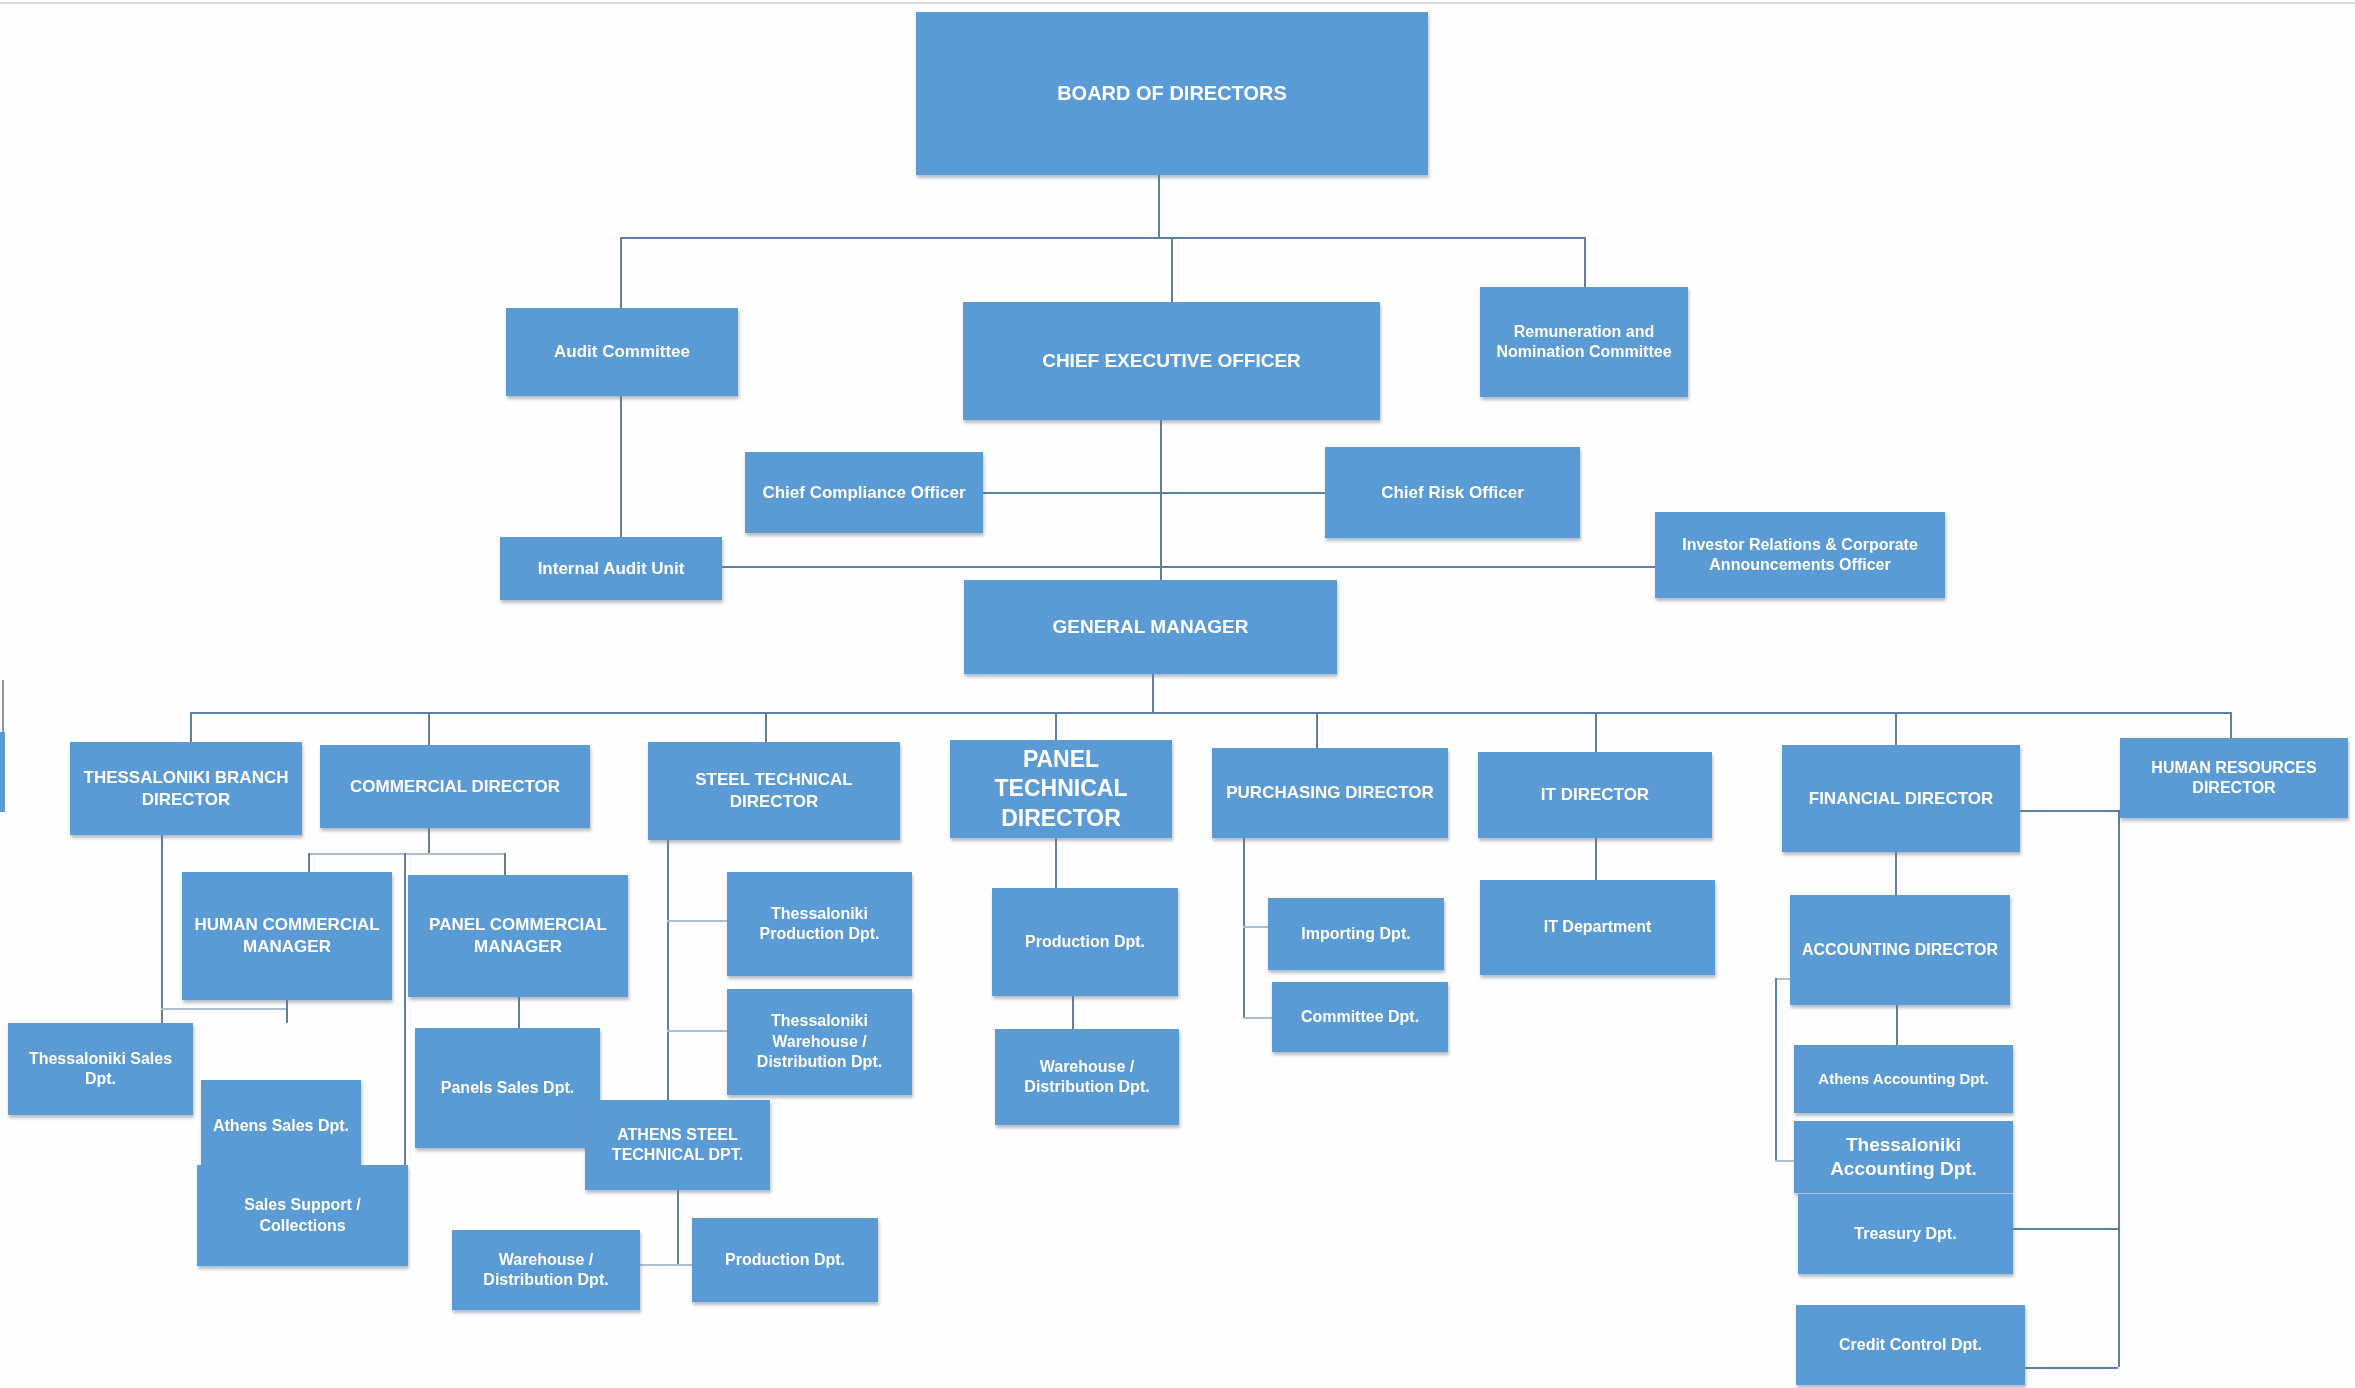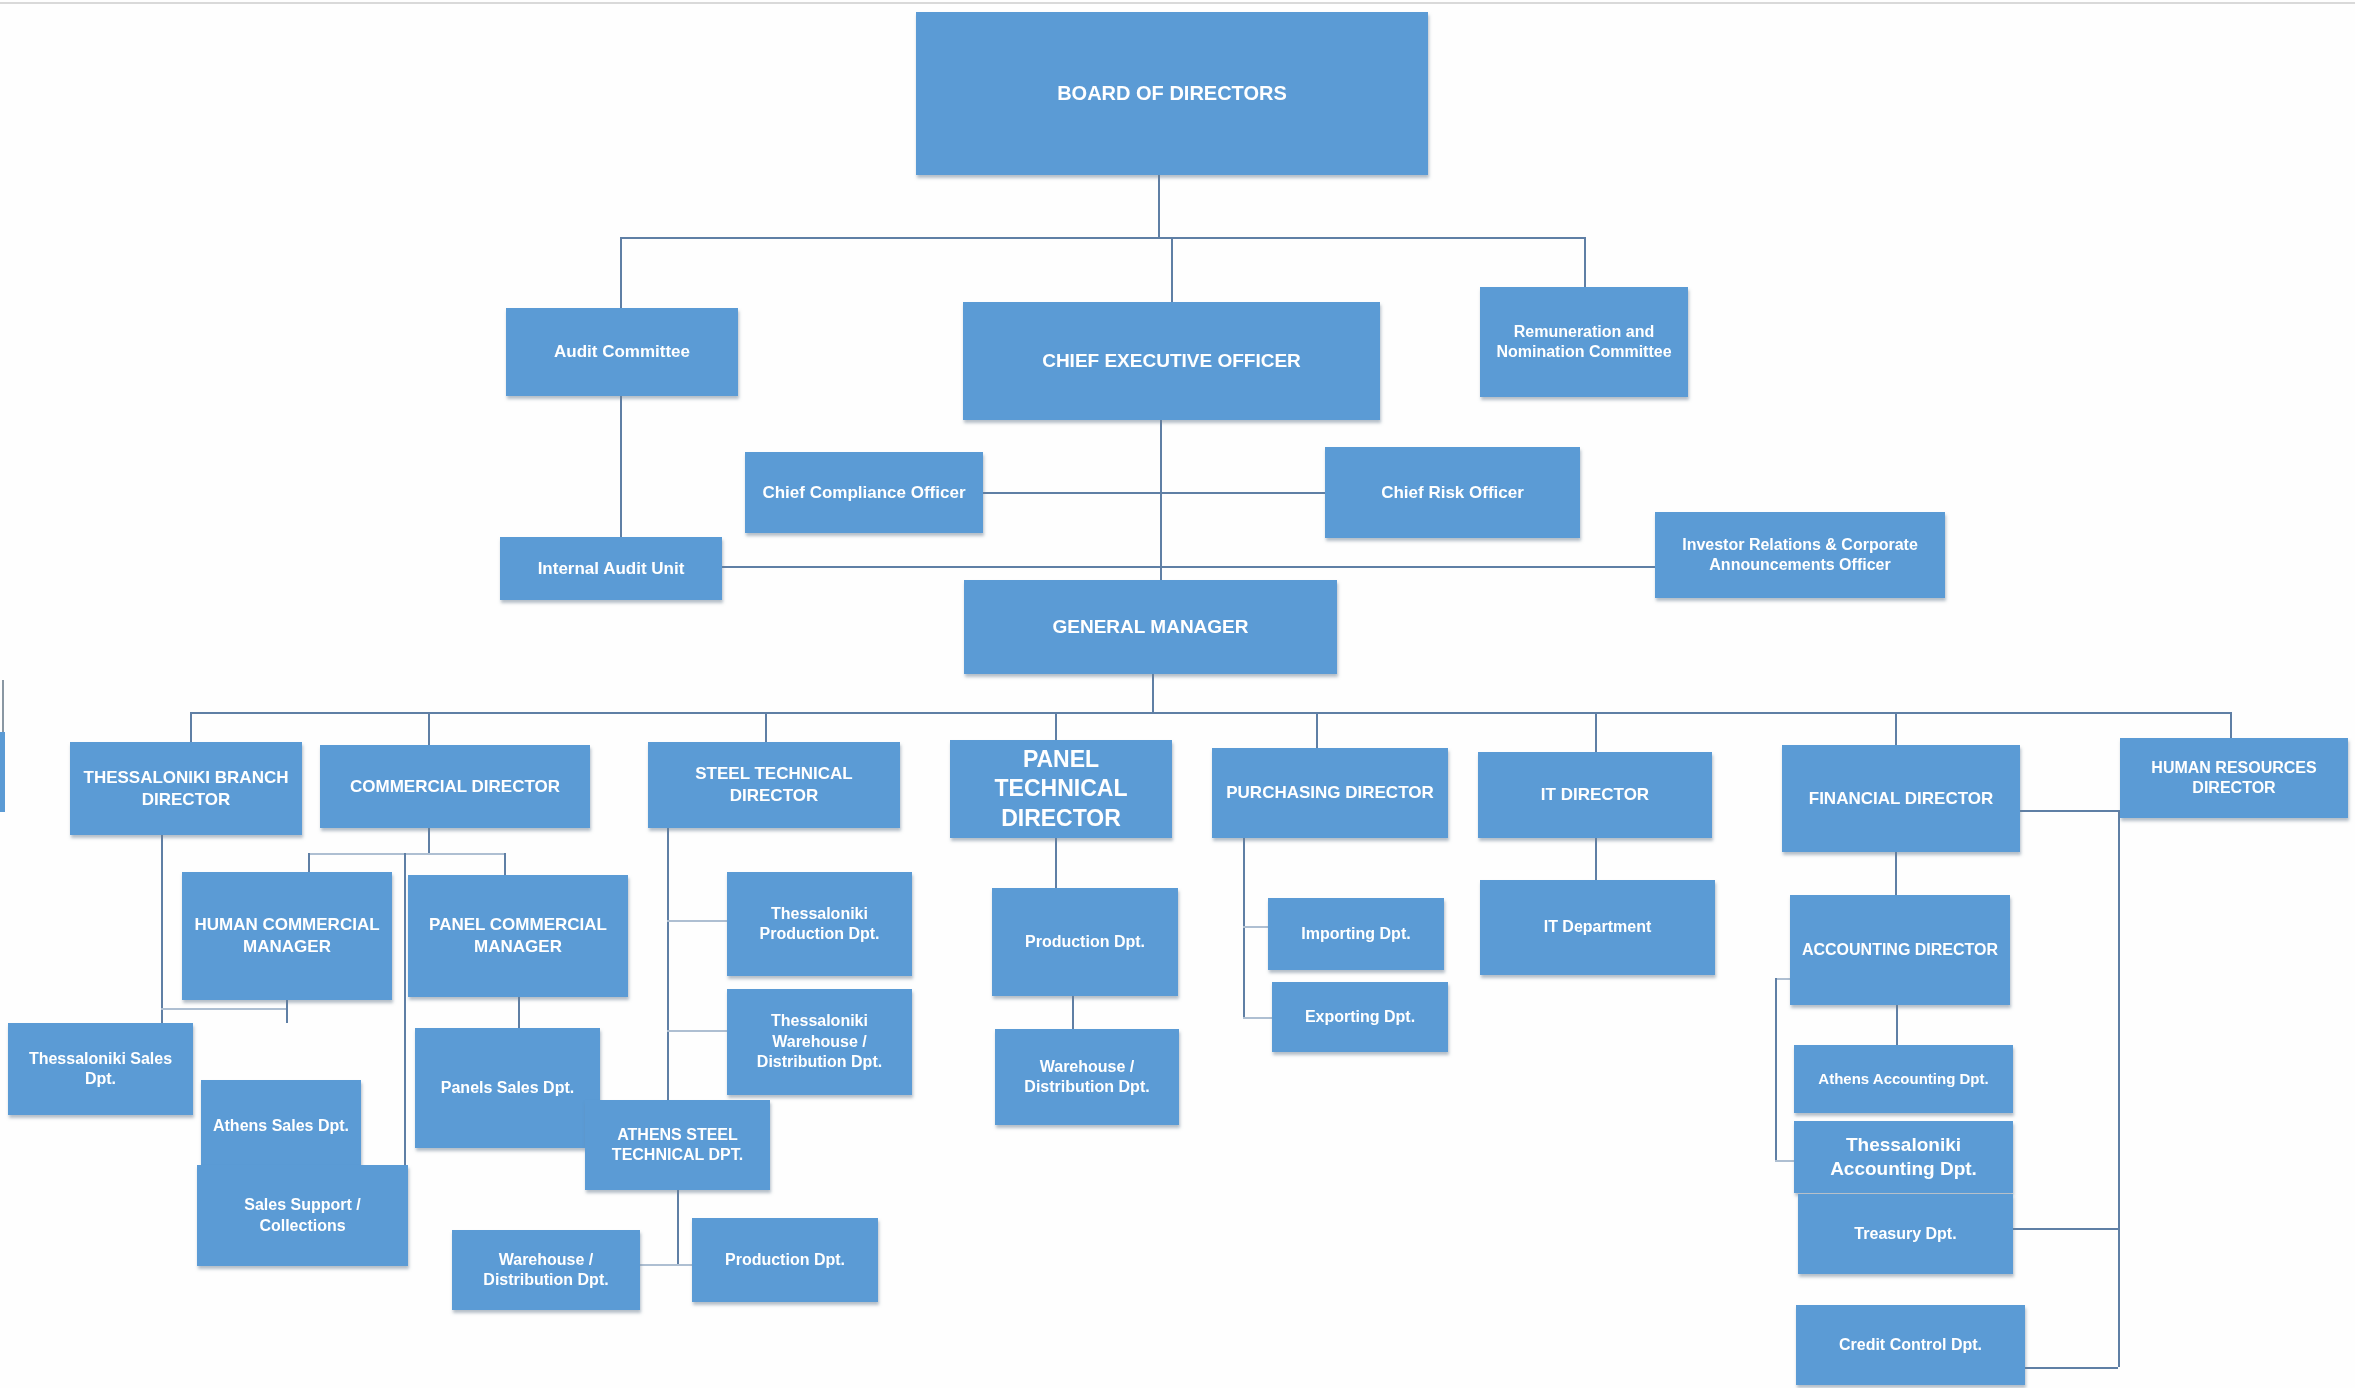--- a/index.html
+++ b/index.html
@@ -128,21 +128,21 @@
       </div>
       <div class="node" style="left: 964px; top: 580px; width: 373px; height: 94px; font-size: 19px;">
         <span>GENERAL MANAGER</span>
       </div>
       <div class="node" style="left: 70px; top: 742px; width: 232px; height: 93px; font-size: 17px;">
         <span>THESSALONIKI BRANCH DIRECTOR</span>
       </div>
       <div class="node" style="left: 320px; top: 745px; width: 270px; height: 83px; font-size: 17px;">
         <span>COMMERCIAL DIRECTOR</span>
       </div>
-      <div class="node" style="left: 648px; top: 742px; width: 252px; height: 86px; font-size: 17px;">
+      <div class="node" style="left: 648px; top: 742px; width: 252px; height: 98px; font-size: 17px;">
         <span>STEEL TECHNICAL DIRECTOR</span>
       </div>
       <div class="node" style="left: 950px; top: 740px; width: 222px; height: 98px; font-size: 23px;">
         <span>PANEL TECHNICAL DIRECTOR</span>
       </div>
       <div class="node" style="left: 1212px; top: 748px; width: 236px; height: 90px; font-size: 17px;">
         <span>PURCHASING DIRECTOR</span>
       </div>
       <div class="node" style="left: 1478px; top: 752px; width: 234px; height: 86px; font-size: 17px;">
         <span>IT DIRECTOR</span>
@@ -189,21 +189,21 @@
       <div class="node" style="left: 992px; top: 888px; width: 186px; height: 108px; font-size: 16px;">
         <span>Production Dpt.</span>
       </div>
       <div class="node" style="left: 995px; top: 1029px; width: 184px; height: 96px; font-size: 16px;">
         <span>Warehouse / Distribution Dpt.</span>
       </div>
       <div class="node" style="left: 1268px; top: 890px; width: 176px; height: 72px; font-size: 16px; margin-top: 8px;">
         <span>Importing Dpt.</span>
       </div>
       <div class="node" style="left: 1272px; top: 982px; width: 176px; height: 70px; font-size: 16px;">
-        <span>Exporting Dpt.</span>
+        <span>Committee Dpt.</span>
       </div>
       <div class="node" style="left: 1480px; top: 880px; width: 235px; height: 95px; font-size: 16px;">
         <span>IT Department</span>
       </div>
       <div class="node" style="left: 1790px; top: 895px; width: 220px; height: 110px; font-size: 16px;">
         <span>ACCOUNTING DIRECTOR</span>
       </div>
       <div class="node" style="left: 1794px; top: 1045px; width: 219px; height: 68px; font-size: 15px;">
         <span>Athens Accounting Dpt.</span>
       </div>

